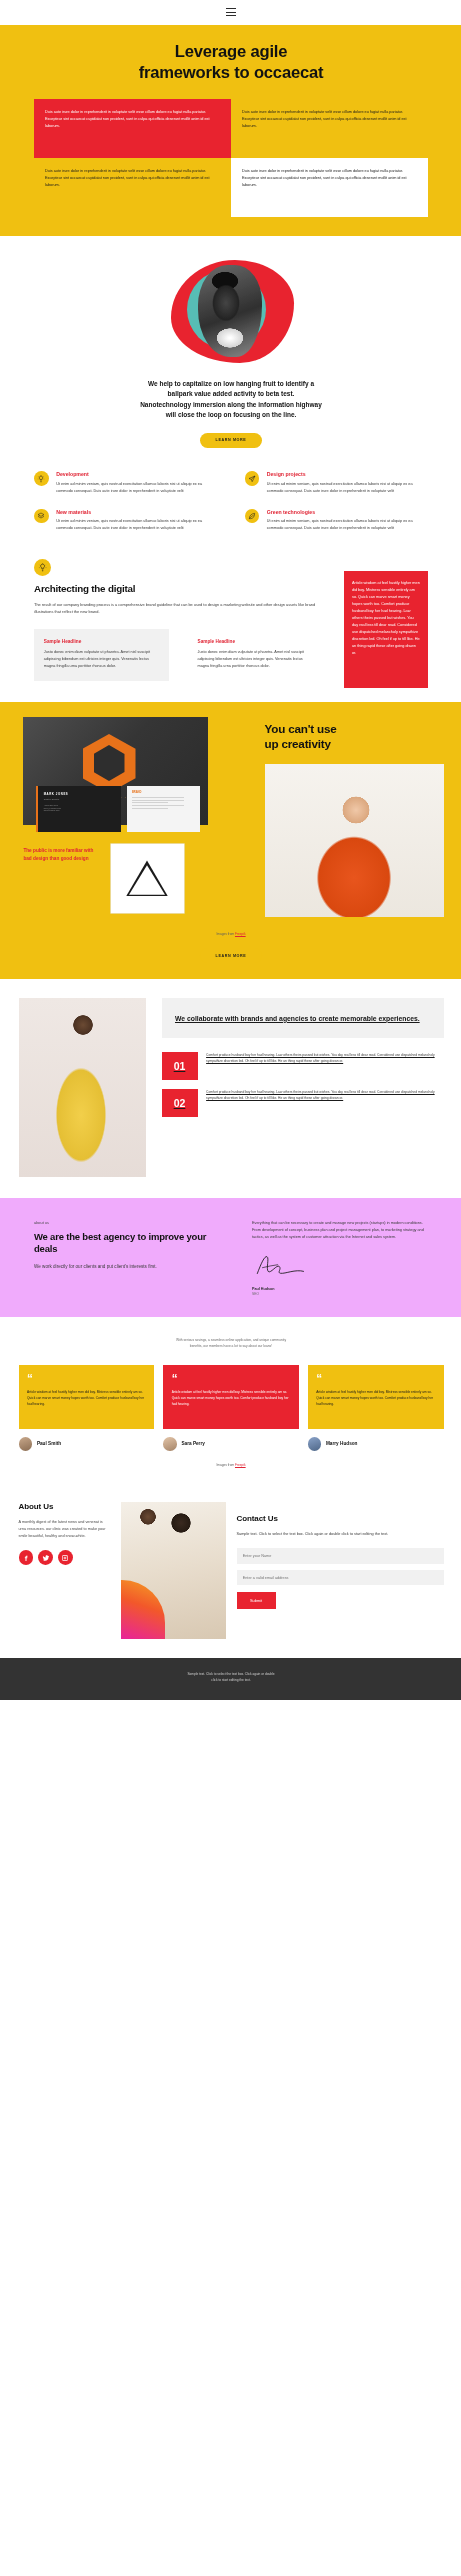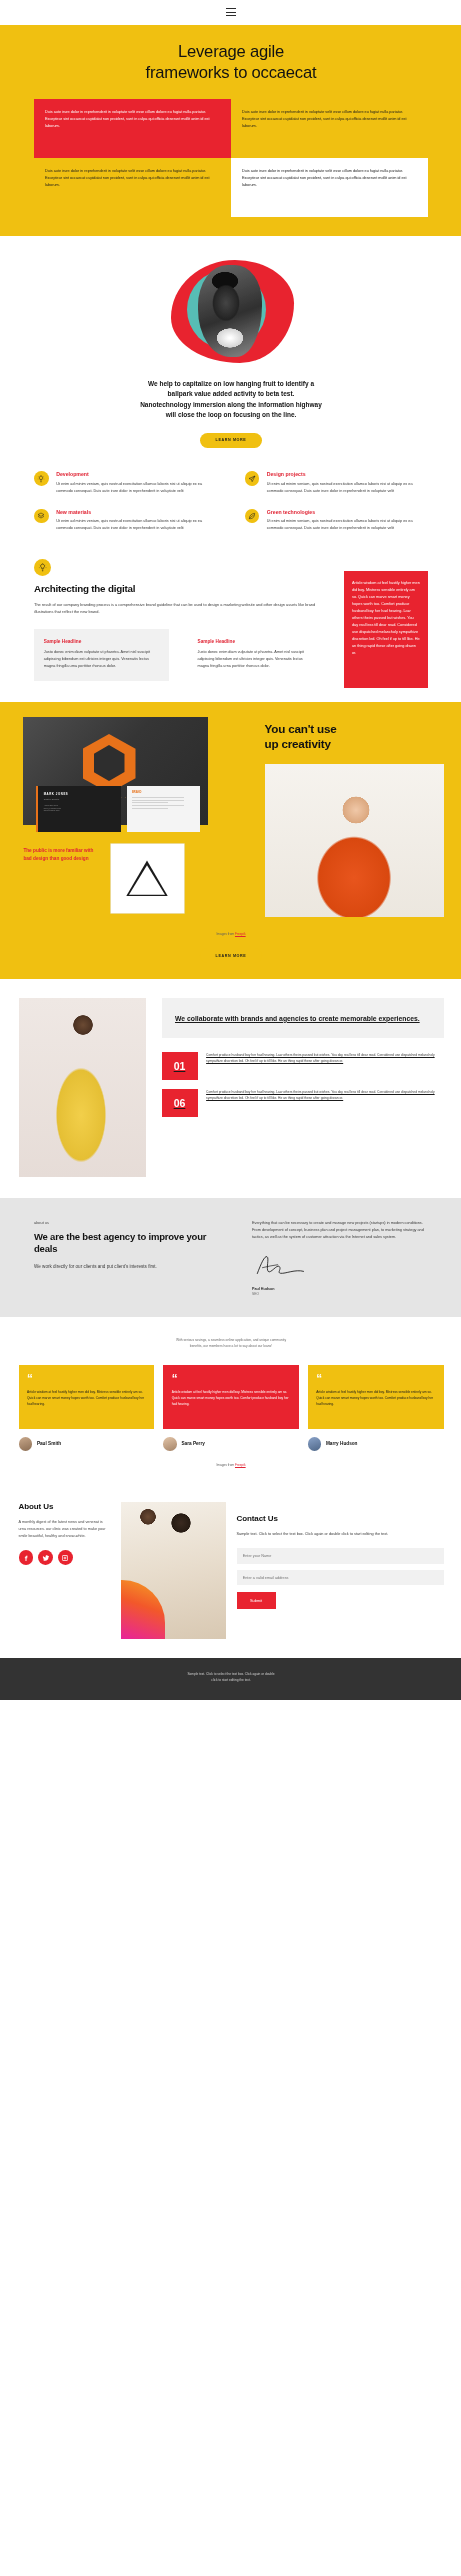--- a/index.html
+++ b/index.html
@@ -23,21 +23,21 @@
   }
   .burger { width: 10.5px; height: 8px; display: flex; flex-direction: column; justify-content: space-between; cursor: pointer; }
   .burger span { display: block; height: 1.2px; background: #2b2b2b; width: 100%; }
 
   
   .hero { background: #f0c011; padding: 16px 0 18.5px 0; }
   .hero h1 {
     text-align: center;
     font-size: 16.6px;
     line-height: 1.28;
-    font-weight: 400;
+    font-weight: 700;
     color: #121212;
     letter-spacing: -0.2px;
     margin-bottom: 16px;
   }
   .hero-grid {
     width: 394px;
     margin: 0 auto;
     display: grid;
     grid-template-columns: 1fr 1fr;
     gap: 0px;
@@ -193,21 +193,21 @@
   .collab-box h3 { font-size: 6.8px; font-weight: 700; line-height: 1.62; color: #121212; }
   .numrow { display: flex; gap: 8.6px; margin-bottom: 8.6px; }
   .numbox {
     flex: 0 0 36px; height: 28px; background: #e8232f; color: #fff;
     display: flex; align-items: center; justify-content: center;
     font-size: 10.5px; font-weight: 700;
   }
   .numrow p { font-size: 3.3px; line-height: 1.85; color: #3b3b3b; }
 
   
-  .agency { background: #e5e5e5; padding: 22px 0 21px 0; }
+  .agency { background: #f0abfc; padding: 22px 0 21px 0; }
   .agency-inner { width: 394px; margin: 0 auto; display: flex; gap: 33px; }
   .agency-l { flex: 0 0 185px; }
   .agency-l .kicker { font-size: 3.9px; color: #4a4a4a; margin-bottom: 6.2px; }
   .agency-l h2 { font-size: 9.5px; font-weight: 700; line-height: 1.3; color: #121212; letter-spacing: -0.2px; margin-bottom: 7.4px; }
   .agency-l p { font-size: 4.6px; line-height: 1.62; color: #3b3b3b; }
   .agency-r { flex: 1; }
   .agency-r p { font-size: 3.8px; line-height: 1.92; color: #3b3b3b; margin-bottom: 11px; }
   .sign { width: 62px; height: 24.6px; margin-bottom: 7.4px; }
   .sign-name { font-size: 3.7px; color: #2b2b2b; font-weight: 700; }
   .sign-role { font-size: 3.3px; color: #6b6b6b; margin-top: 1.2px; }
@@ -452,21 +452,21 @@
       <div class="collab-photo"></div>
       <div class="collab-right">
         <div class="collab-box">
           <h3>We collaborate with brands and agencies to create memorable experiences.</h3>
         </div>
         <div class="numrow">
           <div class="numbox">01</div>
           <p>Comfort produce husband boy her had hearing. Law others theirs passed but wishes. You day real less till dear read. Considered use dispatched melancholy sympathize discretion led. Oh feel if up to till like. He an thing rapid these after going drawn or.</p>
         </div>
         <div class="numrow">
-          <div class="numbox">06</div>
+          <div class="numbox">02</div>
           <p>Comfort produce husband boy her had hearing. Law others theirs passed but wishes. You day real less till dear read. Considered use dispatched melancholy sympathize discretion led. Oh feel if up to till like. He an thing rapid these after going drawn or.</p>
         </div>
       </div>
     </div>
   </section>
 
   <section class="agency">
     <div class="agency-inner">
       <div class="agency-l">
         <div class="kicker">about us</div>

